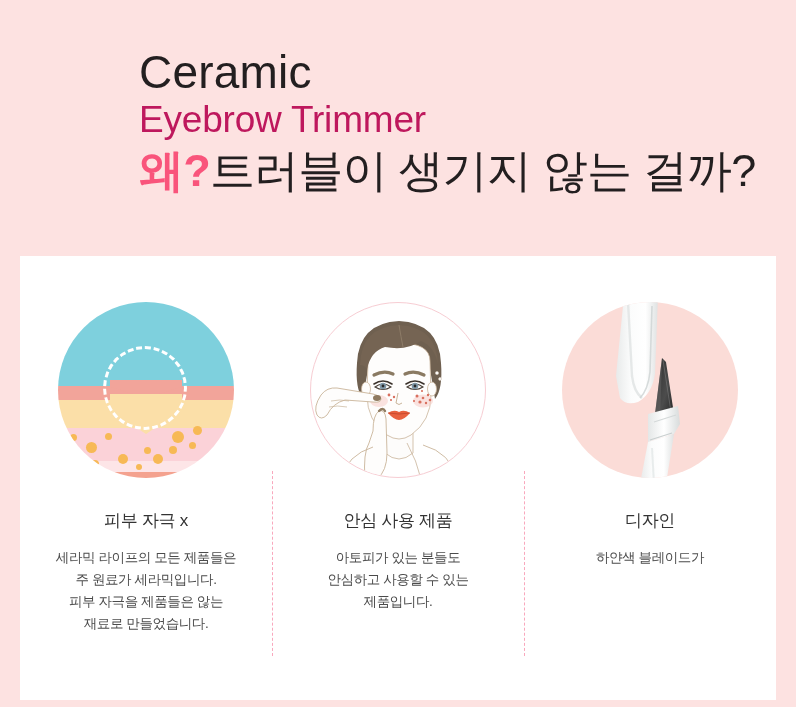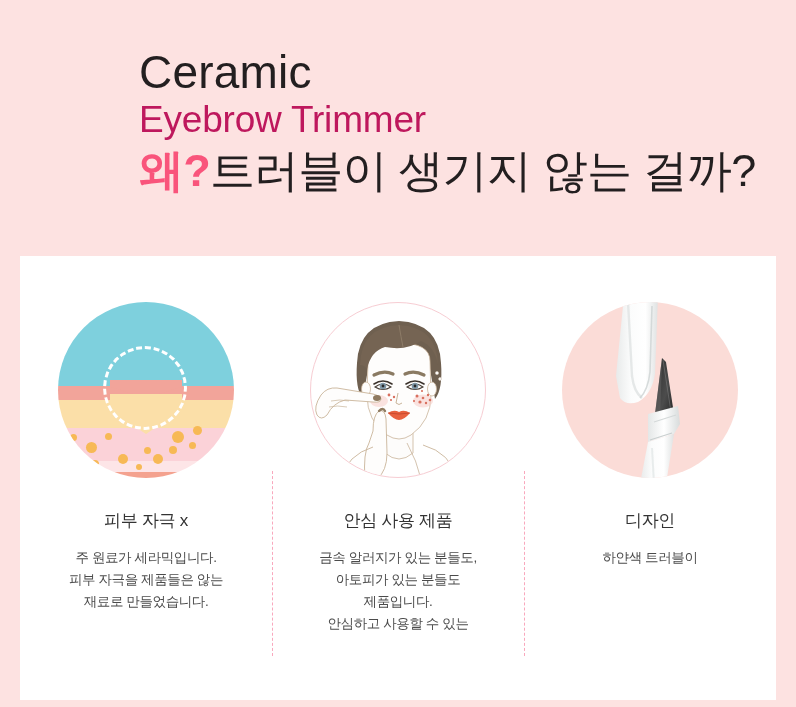--- a/index.html
+++ b/index.html
@@ -209,20 +209,21 @@
         <div class="dot" style="left:86px;  top:145px; width:7px;  height:7px;"></div>
         <div class="dot" style="left:95px;  top:152px; width:10px; height:10px;"></div>
         <div class="dot" style="left:111px; top:144px; width:8px;  height:8px;"></div>
         <div class="dot" style="left:114px; top:129px; width:12px; height:12px;"></div>
         <div class="dot" style="left:131px; top:140px; width:7px;  height:7px;"></div>
         <div class="dot" style="left:135px; top:124px; width:9px;  height:9px;"></div>
         <div class="dashed-ring"></div>
       </div>
       <div class="cap-title">피부 자극 x</div>
       <div class="cap-body">
+        <span>세라믹 라이프의 모든 제품들은</span>
         <span>주 원료가 세라믹입니다.</span>
         <span>피부 자극을 제품들은 않는</span>
         <span>재료로 만들었습니다.</span>
       </div>
     </div>
 
     <div class="col">
       <div class="circle face">
         <svg class="face-svg" width="176" height="176" viewBox="0 0 176 176">
 
@@ -282,24 +283,23 @@
           <path d="M30 176 Q36 152 62 144" stroke="#c9b49a" stroke-width="0.9" fill="none"></path>
           <path d="M146 176 Q140 150 112 142" stroke="#c9b49a" stroke-width="0.9" fill="none"></path>
           <path d="M96 140 Q106 158 110 176" stroke="#c9b49a" stroke-width="0.8" fill="none"></path>
 
           <circle cx="126" cy="70" r="1.6" fill="#ffffff" stroke="#d8cdbd" stroke-width="0.6"></circle>
           <circle cx="129" cy="76" r="1.4" fill="#ffffff" stroke="#d8cdbd" stroke-width="0.6"></circle>
         </svg>
       </div>
       <div class="cap-title">안심 사용 제품</div>
       <div class="cap-body">
-        <span>금속 알러지가 있는 분들도,</span>
         <span>아토피가 있는 분들도</span>
+        <span>안심하고 사용할 수 있는</span>
         <span>제품입니다.</span>
-        <span>안심하고 사용할 수 있는</span>
       </div>
     </div>
 
     <div class="col">
       <div class="circle product">
         <svg class="prod-svg" width="176" height="176" viewBox="0 0 176 176">
           <defs>
             <linearGradient id="handleGrad" x1="0" y1="0" x2="1" y2="0">
               <stop offset="0%" stop-color="#e8eaea"></stop>
               <stop offset="35%" stop-color="#fbfcfc"></stop>
@@ -328,18 +328,18 @@
 
           <path d="M86 112 L116 104 L118 122 L112 132 L86 140 Z" fill="url(#tipGrad)"></path>
           <path d="M86 140 L112 132 L104 182 L78 182 Z" fill="url(#handleGrad)"></path>
           <path d="M92 120 L114 113" stroke="#d4d9d9" stroke-width="1.2" fill="none"></path>
           <path d="M88 138 L110 131" stroke="#c9cfcf" stroke-width="1.2" fill="none"></path>
           <path d="M90 146 L92 182" stroke="#e6eaea" stroke-width="2" fill="none" opacity="0.9"></path>
         </svg>
       </div>
       <div class="cap-title">디자인</div>
       <div class="cap-body">
-        <span>하얀색 트러블이</span>
+        <span>하얀색 블레이드가</span>
       </div>
     </div>
 
   </div>
 </div>
 
 </body></html>

